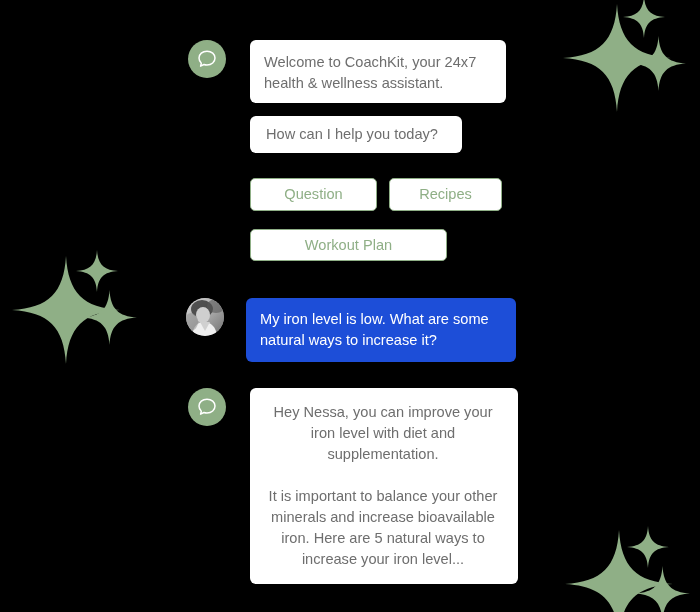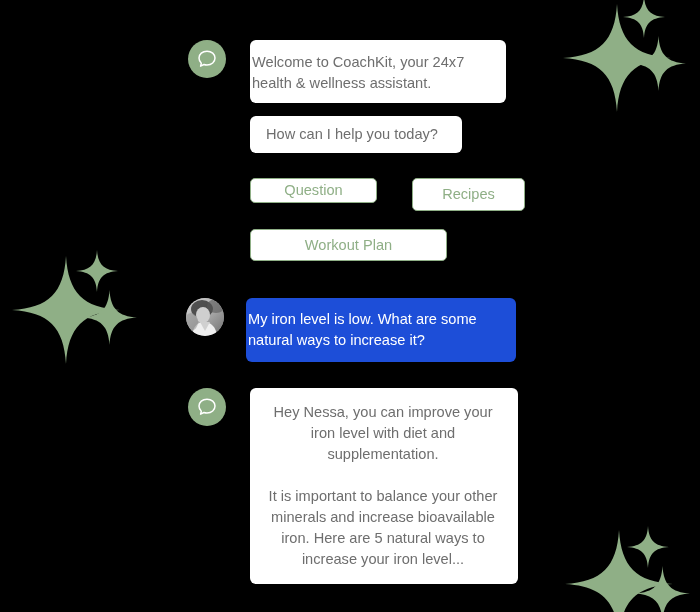--- a/index.html
+++ b/index.html
@@ -65,21 +65,21 @@
     background: #9a9a9a;
   }
   .avatar-photo svg { display: block; }
 
   .bubble {
     background: #ffffff;
     border-radius: 6px;
     color: #6e6e6e;
     font-size: 14.6px;
     line-height: 21px;
-    padding: 12px 14px 12px 2px;
+    padding: 12px 14px 12px 14px;
     box-sizing: border-box;
     white-space: pre-wrap;
   }
   .bubble-user {
     background: #1d4ed8;
     color: #ffffff;
   }
 
   .chip {
     background: #ffffff;
@@ -97,22 +97,22 @@
   }
 
   
   #row-welcome   { left: 188px; top: 40px;  }
   #row-welcome .avatar { margin-right: 24px; }
   #bubble-welcome { width: 256px; height: 63px; }
 
   #bubble-help { position: absolute; left: 250px; top: 116px; width: 212px; height: 37px;
                  display: flex; align-items: center; padding: 4px 16px; }
 
-  #chip-question    { position: absolute; left: 250px; top: 178px; width: 127px; height: 25px; }
-  #chip-recipes     { position: absolute; left: 412px; top: 178px; width: 113px; height: 33px; }
+  #chip-question    { position: absolute; left: 250px; top: 178px; width: 127px; height: 33px; }
+  #chip-recipes     { position: absolute; left: 389px; top: 178px; width: 113px; height: 33px; }
   #chip-workout     { position: absolute; left: 250px; top: 229px; width: 197px; height: 32px; }
 
   #row-user { left: 186px; top: 298px; }
   #row-user .avatar { margin-right: 22px; }
   #bubble-user { width: 270px; height: 64px; display: flex; align-items: center; }
 
   #row-reply { left: 188px; top: 388px; }
   #row-reply .avatar { margin-right: 24px; }
   #bubble-reply { width: 268px; min-height: 184px; padding: 14px 16px 14px 14px; text-align: center; }
 </style>

